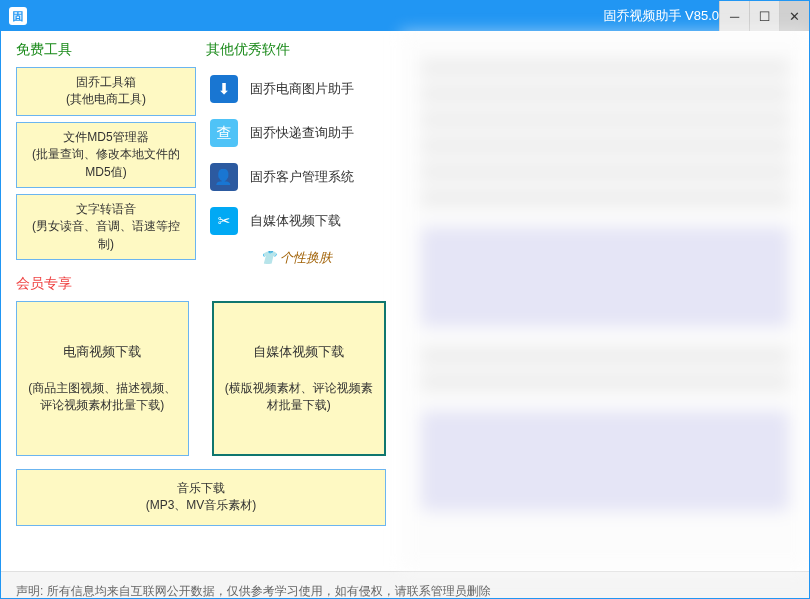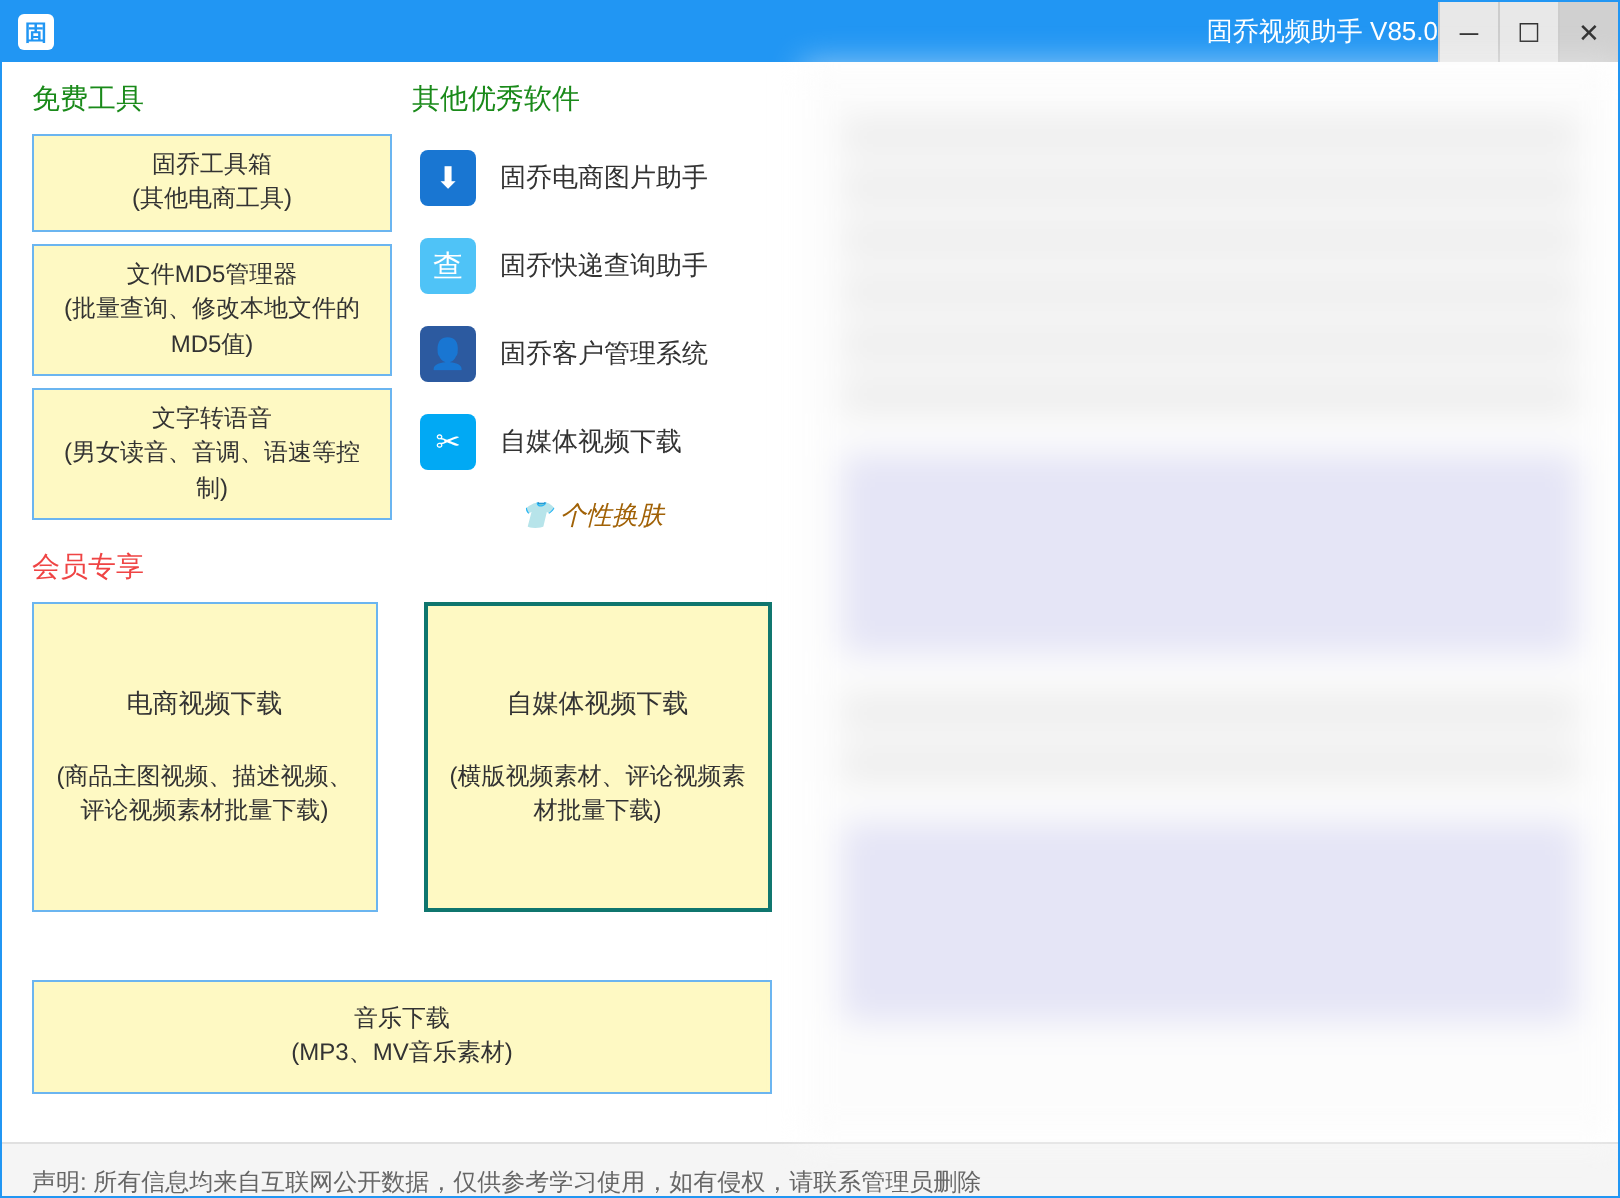--- a/index.html
+++ b/index.html
@@ -32,21 +32,21 @@
     .soft-icon { width: 28px; height: 28px; border-radius: 4px; margin-right: 12px; display: flex; align-items: center; justify-content: center; color: #fff; font-size: 15px; }
     .soft-icon.blue { background: #1976d2; }
     .soft-icon.lightblue { background: #4fc3f7; }
     .soft-icon.navy { background: #2c5aa0; }
     .soft-icon.scissors { background: #01a9f4; }
     
     .skin-link { text-align: center; color: #a16207; font-size: 13px; margin-top: 6px; cursor: pointer; font-style: italic; }
     .skin-link::before { content: "👕 "; }
     
     .member-row { display: flex; gap: 23px; margin-top: 8px; }
-    .download-row { display: flex; margin-top: 28px; flex-direction: column; }
+    .download-row { display: flex; margin-top: 7px; flex-direction: column; }
     .download-row .tool-btn { flex: 1; }
     
     .footer { height: 40px; background: #f5f5f5; border-top: 1px solid #e0e0e0; font-size: 12px; color: #666; display: flex; align-items: center; padding-left: 15px; }
     
     .blur-line { height: 18px; background: #ddd; margin: 8px 0; border-radius: 3px; }
     .blur-block { height: 100px; background: #cce; margin: 20px 0; border-radius: 6px; }
   </style>
 </head>
 <body>
 

